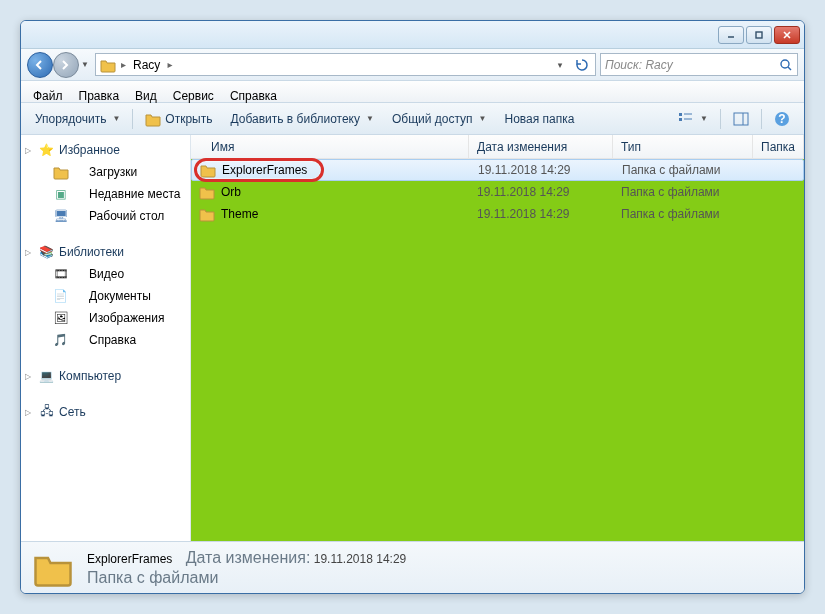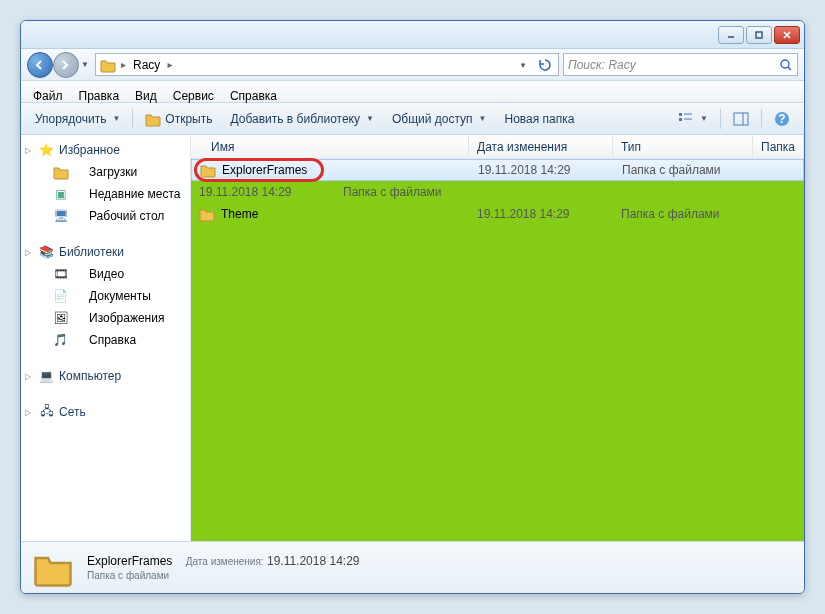--- a/index.html
+++ b/index.html
@@ -16,21 +16,21 @@
 .navbar { height: 32px; background: linear-gradient(to bottom,#f6fafd,#e5eef6); display: flex; align-items: center; padding: 2px 6px; gap: 4px; border-bottom: 1px solid #cad9e6; }
 .nav-arrows { display: flex; align-items: center; gap: 0; }
 .nav-circle { width: 26px; height: 26px; border-radius: 50%; background: radial-gradient(circle at 30% 30%, #7bb3e8, #2e6bb3); border: 1px solid #2a5f9e; display: flex; align-items: center; justify-content: center; color: #fff; cursor: default; }
 .nav-circle.fwd { background: radial-gradient(circle at 30% 30%, #cad5e0, #93a5b8); border-color: #7a8a9a; }
 .nav-drop { width: 12px; height: 24px; display: flex; align-items: center; justify-content: center; }
 .breadcrumb-bar { flex: 1; height: 23px; background: #fff; border: 1px solid #a7b8c8; display: flex; align-items: center; padding: 0 2px; }
 .bc-icon { width: 16px; height: 16px; margin: 0 2px; }
 .bc-sep { color: #666; padding: 0 3px; font-size: 10px; }
 .bc-item { padding: 0 4px; color: #000; }
 .bc-refresh { width: 22px; display: flex; align-items: center; justify-content: center; }
-.search-bar { width: 235px; height: 23px; background: #fff; border: 1px solid #a7b8c8; display: flex; align-items: center; padding: 0 4px; color: #888; font-style: italic; }
+.search-bar { width: 198px; height: 23px; background: #fff; border: 1px solid #a7b8c8; display: flex; align-items: center; padding: 0 4px; color: #888; font-style: italic; }
 .search-bar span { flex: 1; }
 
 
 .menubar { height: 22px; background: linear-gradient(to bottom,#fefefe,#eef2f6); border-bottom: 1px solid #cad9e6; display: flex; align-items: center; padding: 0 4px; }
 .menu-item { padding: 2px 8px; cursor: default; margin-top: 8px; }
 
 
 .toolbar { height: 32px; background: linear-gradient(to bottom,#f4f8fb,#e0ebf4); border-bottom: 1px solid #cad9e6; display: flex; align-items: center; padding: 0 6px; gap: 2px; }
 .tb-btn { display: flex; align-items: center; gap: 4px; padding: 3px 8px; cursor: default; color: #1a3a5c; }
 .tb-sep { width: 1px; height: 20px; background: #c0d0dc; margin: 0 2px; }
@@ -61,21 +61,21 @@
 .cell-name { width: 278px; display: flex; align-items: center; gap: 6px; padding-left: 8px; color: #000; }
 .cell-date { width: 144px; }
 .cell-type { width: 140px; }
 .highlight-ring { position: absolute; border: 3px solid #d9302c; border-radius: 12px; pointer-events: none; box-shadow: 0 0 0 1px rgba(255,255,255,.4) inset; }
 
 
 .details { height: 52px; background: linear-gradient(to bottom,#f4f8fb,#e8f0f7); border-top: 1px solid #cad9e6; display: flex; align-items: center; padding: 6px 12px; gap: 14px; }
 .details-icon { width: 40px; height: 40px; }
 .details-text { display: flex; flex-direction: column; gap: 2px; }
 .details-name { color: #000; }
-.details-meta { color: #6a7a88; font-size: 10px; }
+.details-meta { color: #6a7a88; font-size: 16px; }
 .details-date { color: #444; }
 
 .folder-svg { fill: #f0c14b; stroke: #b8923a; }
 </style>
 </head>
 <body>
 
 <svg width="0" height="0" style="position:absolute">
   <defs>
     <g id="folder">
@@ -285,20 +285,26 @@
             <div class="cell cell-name">
               <svg width="16" height="16" viewBox="0 0 16 16">
                 <use href="#folder"></use>
               </svg>
               <span>ExplorerFrames</span>
             </div>
             <div class="cell cell-date">19.11.2018 14:29</div>
             <div class="cell cell-type">Папка с файлами</div>
           </div>
           <div class="row">
+            <div class="cell cell-name">
+              <svg width="16" height="16" viewBox="0 0 16 16">
+                <use href="#folder"></use>
+              </svg>
+              <span>Orb</span>
+            </div>
             <div class="cell cell-date">19.11.2018 14:29</div>
             <div class="cell cell-type">Папка с файлами</div>
           </div>
           <div class="row">
             <div class="cell cell-name">
               <svg width="16" height="16" viewBox="0 0 16 16">
                 <use href="#folder"></use>
               </svg>
               <span>Theme</span>
             </div>

